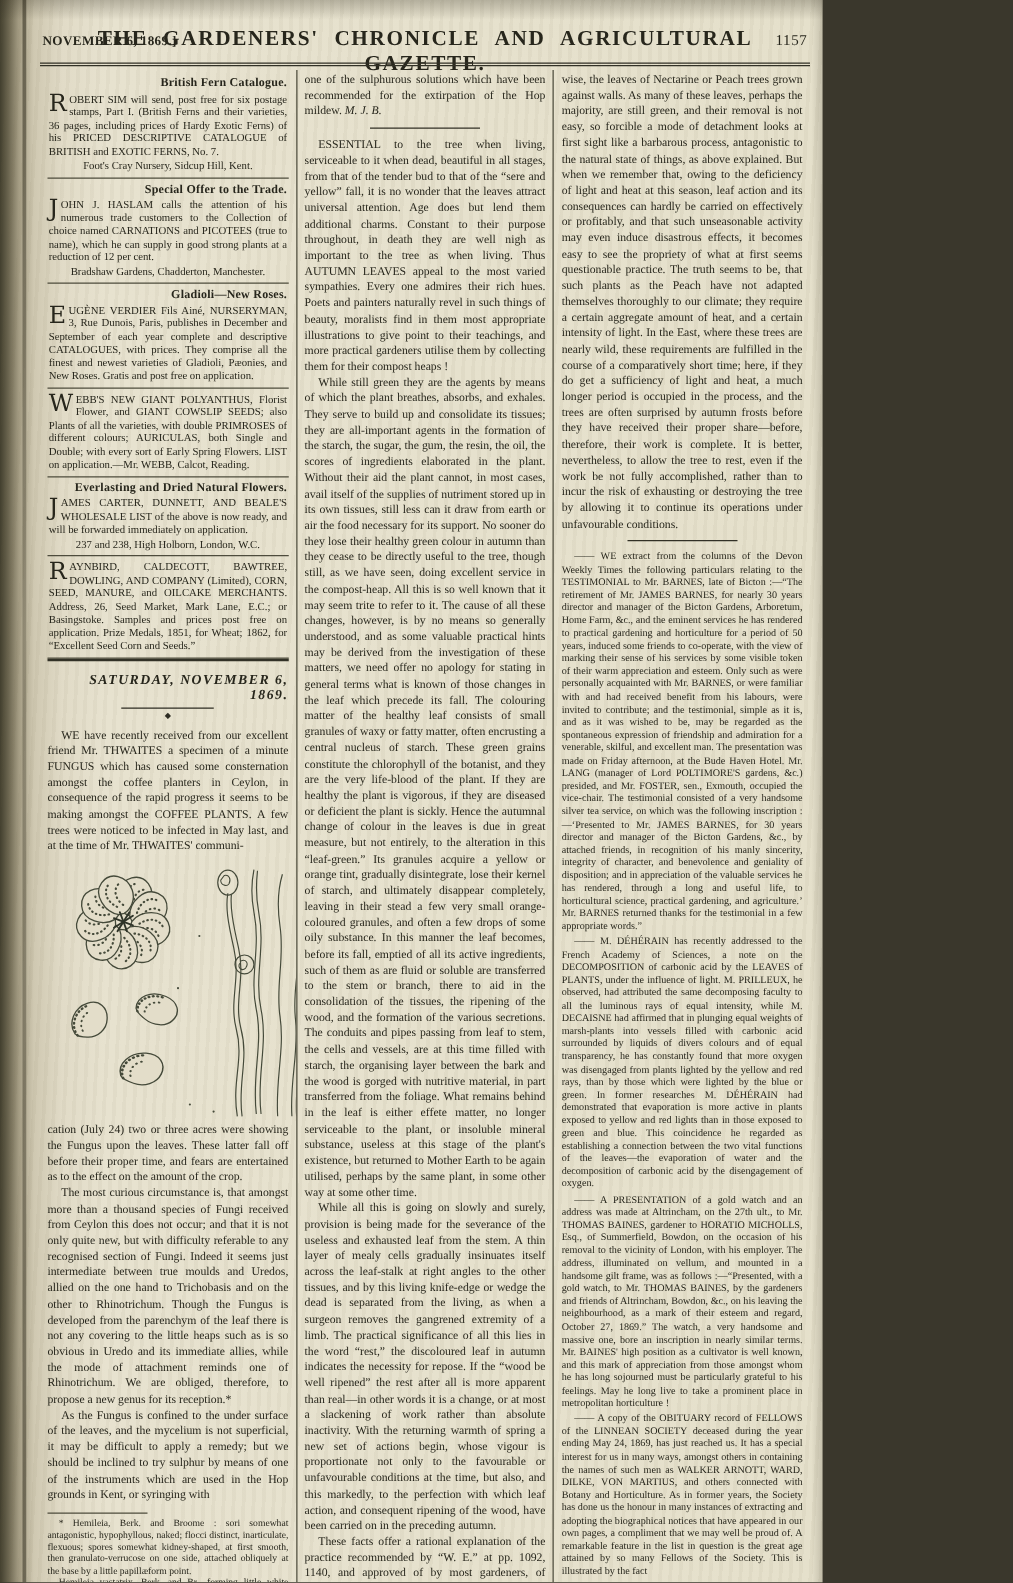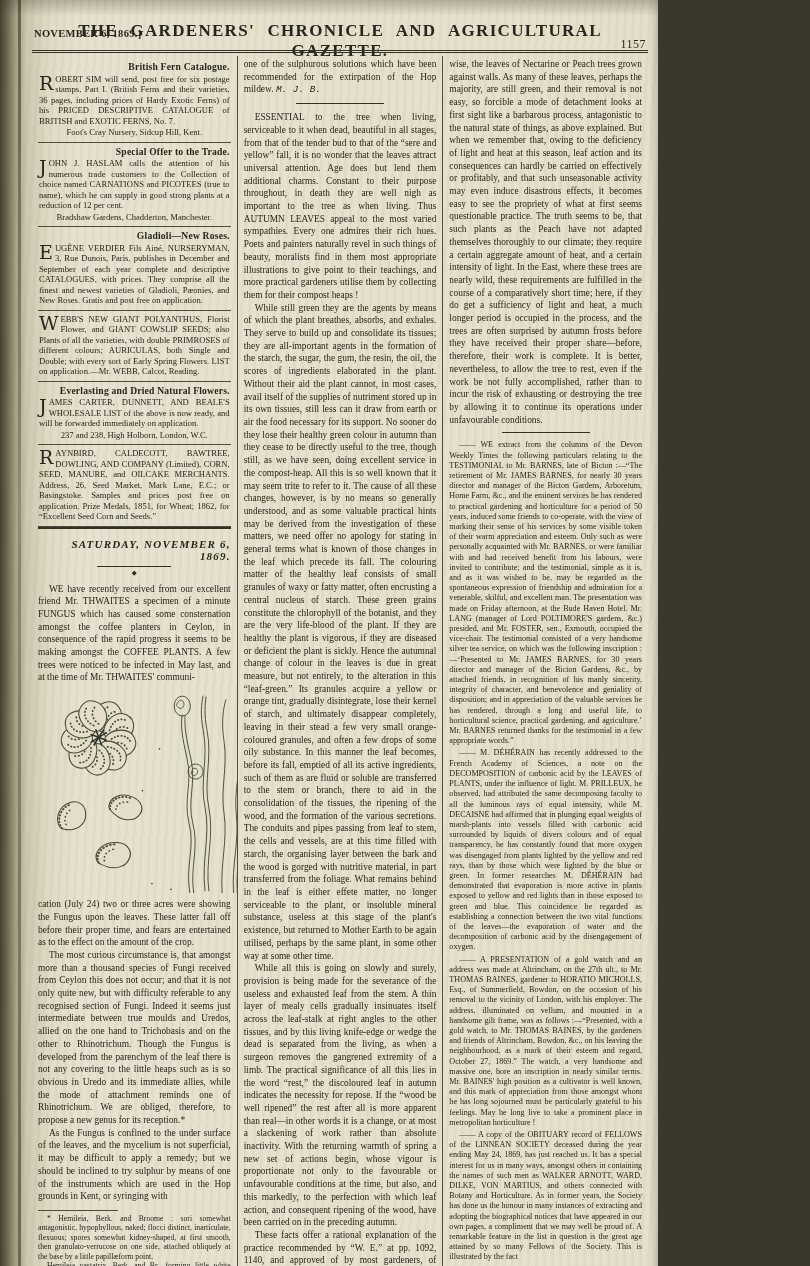--- a/index.html
+++ b/index.html
@@ -15,21 +15,21 @@
       linear-gradient(90deg, #423f2e 0, #6d6751 7px, #a49c83 15px, #cfc8b1 27px, #e1dbc7 50px, #e7e2cf 85px, #e5e0cb 100%);
   }
   .edge-streak { position:absolute; left:18px; top:0; bottom:0; width:3px;
     background:linear-gradient(180deg, rgba(38,34,20,.55), rgba(38,34,20,.25) 40%, rgba(38,34,20,.5)); }
 
   
   .header { position:absolute; top:20px; left:32px; right:10px; height:28px; }
   .h-date { position:absolute; left:2px; top:8px; font-size:10.5px; font-weight:bold; letter-spacing:.3px; }
   .h-title { position:absolute; left:0; right:0; top:1px; text-align:center;
     font-size:17px; font-weight:bold; letter-spacing:1.3px; word-spacing:7px; }
-  .h-page { position:absolute; right:2px; top:17px; font-size:12px; letter-spacing:.5px; }
+  .h-page { position:absolute; right:2px; top:5px; font-size:12px; letter-spacing:.5px; }
   .header-rule { position:absolute; top:50px; left:32px; right:10px; height:3px;
     border-top:1.4px solid #323126; border-bottom:1px solid #323126; }
 
   
   .columns { position:absolute; top:56px; left:32px; right:10px; bottom:0; display:flex; }
   .col { flex:1 1 0; padding:2px 6px 0 6px; overflow:hidden; }
   .col + .col { border-left:1px solid #4e4c3d; }
 
   
   .ad { border-bottom:1px solid #4e4c3d; padding:3px 1px 4px; font-size:8.6px; line-height:10.5px; text-align:justify; }
@@ -55,21 +55,21 @@
   .figure { margin:4px auto 3px; width:224px; }
   .figure svg { display:block; }
 
   .footnote { margin-top:7px; padding-top:4px; position:relative; }
   .footnote::before { content:""; position:absolute; top:0; left:0; width:80px; border-top:1px solid #4e4c3d; }
   .footnote p { font-size:7.7px; line-height:9.4px; text-align:justify; text-indent:9px; }
 
   .divider { width:88px; margin:6px auto 7px; border-top:1px solid #323126; }
 
   .news p { font-size:8.1px; line-height:10.2px; text-align:justify; text-indent:10px; margin-bottom:2px; }
-  .sig { font-style:italic;font-family:Liberation Mono, monospace; }
+  .sig { font-style:italic; }
 </style>
 </head>
 <body>
 
 <div class="page">
   <div class="edge-streak"></div>
 
   <div class="header">
     <span class="h-date">NOVEMBER 6, 1869.]</span>
     <span class="h-title">THE GARDENERS' CHRONICLE AND AGRICULTURAL GAZETTE.</span>

